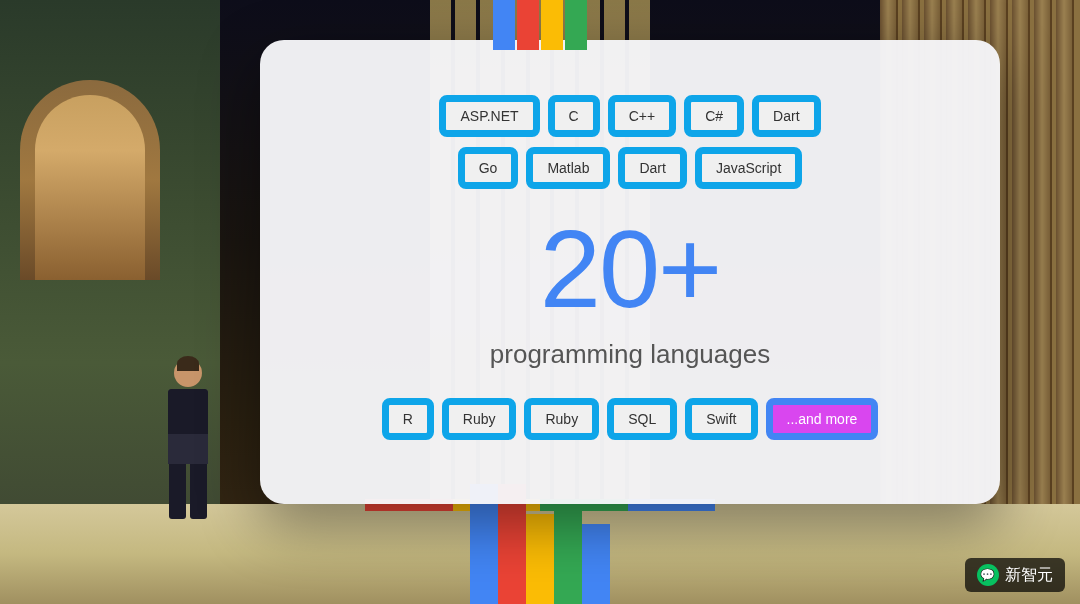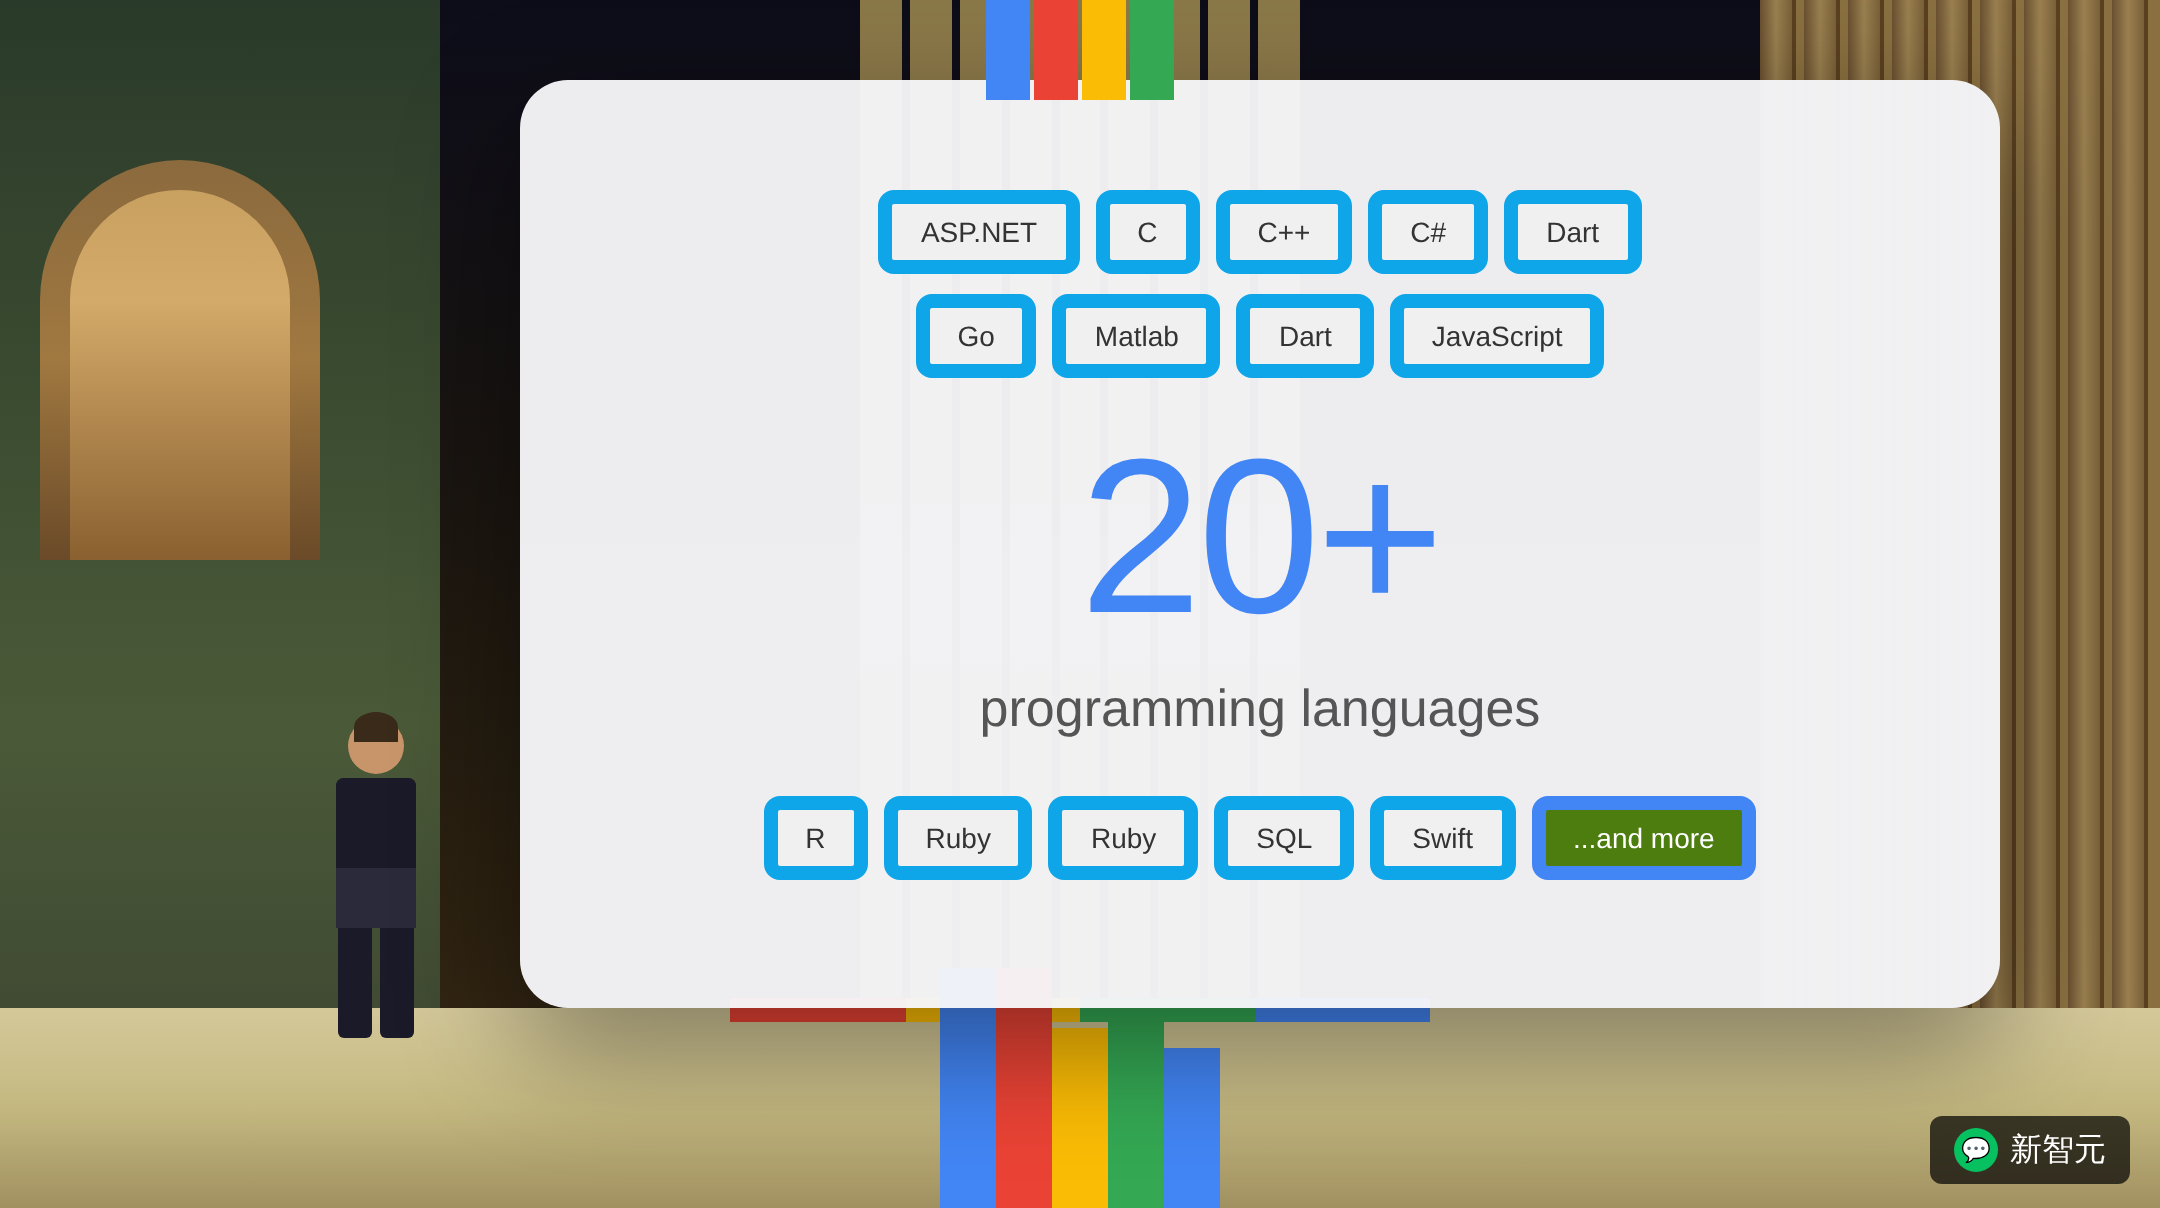--- a/index.html
+++ b/index.html
@@ -208,21 +208,21 @@
       background: #f0f0f0;
       border: 7px solid #0ea5e9;
       border-radius: 8px;
       padding: 6px 14px;
       font-size: 14px;
       color: #333;
       font-weight: 500;
     }
 
     .tag.highlight {
-      background: #4d7c0f;
+      background: #d946ef;
       color: white;
       border-color: #4285f4;
     }
 
     .big-number {
       font-size: 110px;
       font-weight: 300;
       color: #4285f4;
       line-height: 1;
       margin: 15px 12px 5px;

